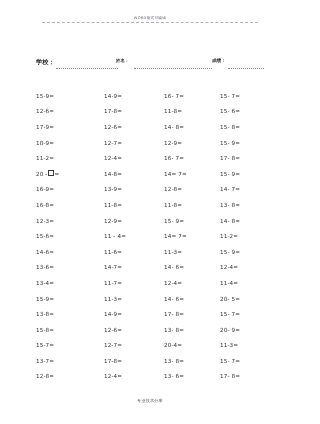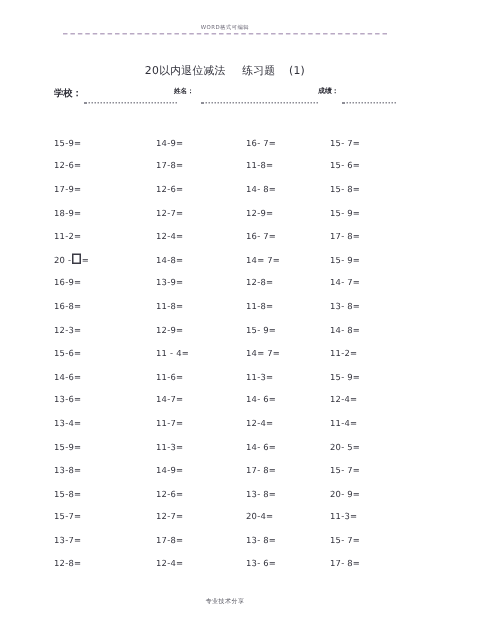--- a/index.html
+++ b/index.html
@@ -133,23 +133,20 @@
 </head>
 <body>
 
 <div class="page">
 
   <div class="wm-wrap">
     <div class="wm-text">WORD格式可编辑</div>
     <div class="wm-rule"></div>
   </div>
 
-  <div class="title">
-    <span>20以内退位减法</span><span class="gap1"></span><span>练习题</span><span class="gap2"></span><span>(1)</span>
-  </div>
 
   <div class="inforow">
     <span class="info-lbl school">学校：</span>
     <span class="dots d1"></span>
     <span class="info-lbl name">姓名：</span>
     <span class="dots d2"></span>
     <span class="info-lbl score">成绩：</span>
     <span class="dots d3"></span>
   </div>
 

